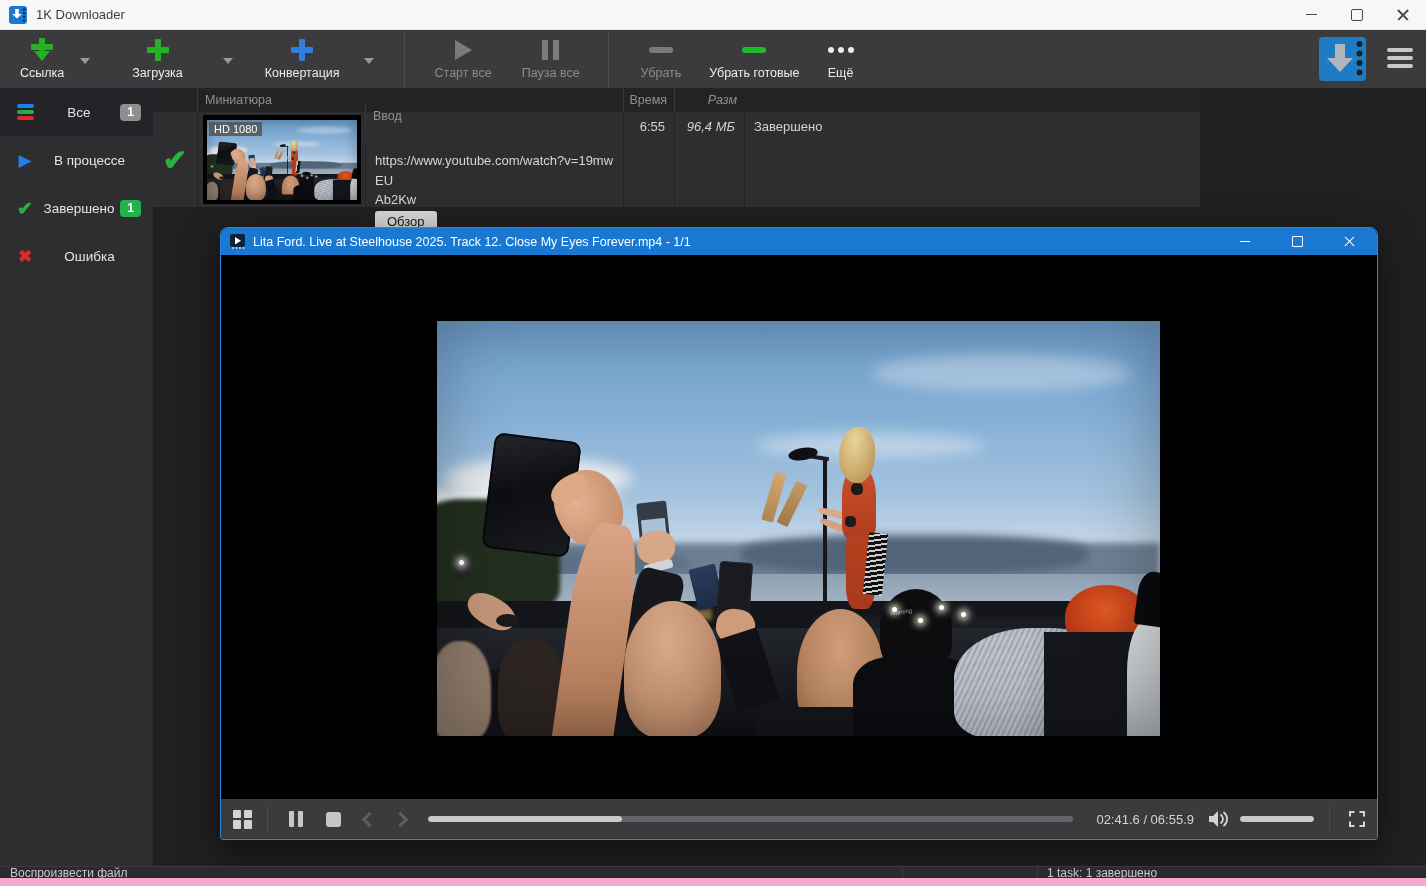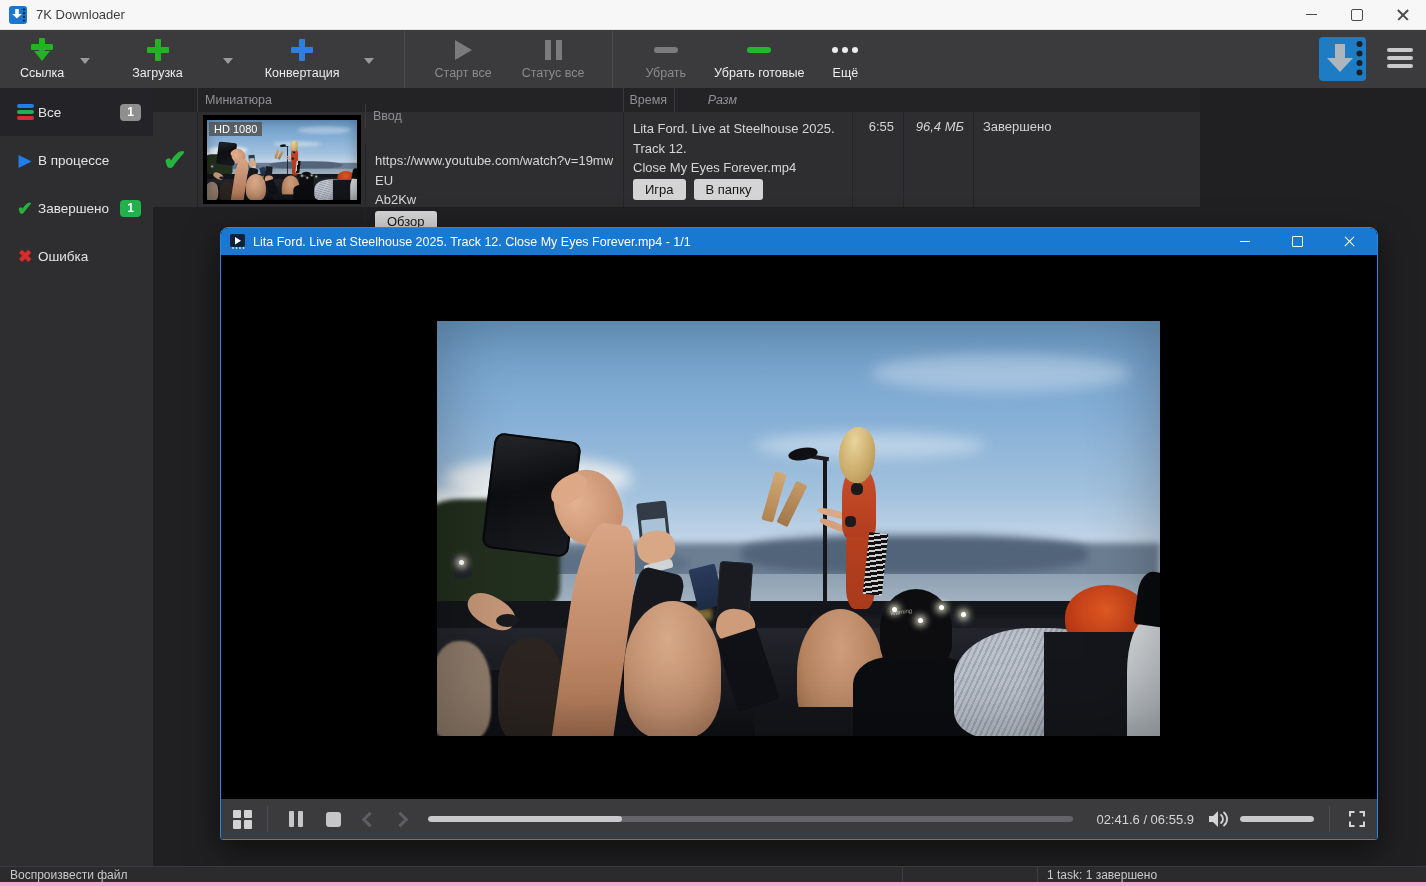--- a/index.html
+++ b/index.html
@@ -40,21 +40,21 @@
   .ic-play{width:0;height:0;border-left:17px solid #7b7b7d;border-top:10px solid transparent;border-bottom:10px solid transparent;}
   .ic-pause{display:flex;gap:5px;} .ic-pause i{width:6px;height:20px;background:#7b7b7d;}
   .ic-minus{width:24px;height:6px;border-radius:3px;background:#7b7b7d;}
   .ic-minus.green{background:#1fb92e;}
   .ic-dots{display:flex;gap:4px;} .ic-dots i{width:6px;height:6px;border-radius:50%;background:#ececec;}
   .tb-appicon{position:absolute;right:60px;top:37px;width:47px;height:44px;}
   .hamburger{position:absolute;right:13px;top:48px;display:flex;flex-direction:column;gap:4.5px;}
   .hamburger i{width:26px;height:3.5px;background:#c9c9cb;border-radius:2px;}
   
   .sidebar{position:absolute;left:0;top:88px;width:153px;bottom:20px;background:#2e2e30;}
-  .side-item{height:48px;display:flex;align-items:center;padding:0 12px 0 12px;gap:0;box-sizing:border-box;}
+  .side-item{height:48px;display:flex;align-items:center;padding:0 12px 0 12px;gap:0;box-sizing:border-box;text-align:center;}
   .side-item.selected{background:#232328;}
   .side-item .slbl{flex:1;font-size:13.5px;color:#e4e4e6;}
   .sicon{width:26px;display:flex;align-items:center;justify-content:center;}
   .icon-bars{display:flex;flex-direction:column;gap:2.5px;}
   .icon-bars i{width:17px;height:3.5px;border-radius:2px;}
   .icon-bars i:nth-child(1){background:#1f7fe8;}
   .icon-bars i:nth-child(2){background:#21b14c;}
   .icon-bars i:nth-child(3){background:#d92b2b;}
   .glyph-play{color:#1f7fe8;font-size:17px;}
   .glyph-check{color:#27b43e;font-size:19px;font-weight:bold;}
@@ -109,21 +109,21 @@
   .chevron{width:8px;height:8px;border-left:3px solid #5f5f63;border-bottom:3px solid #5f5f63;}
   .chevron.l{transform:rotate(45deg);} .chevron.r{transform:rotate(-135deg);}
   .seek{flex:1;margin:0 8px;}
   .track{height:6px;background:#64646a;border-radius:3px;position:relative;overflow:hidden;}
   .fill{height:100%;background:#c9c9cb;border-radius:3px;}
   .ptime{font-size:13px;color:#d4d4d6;white-space:nowrap;margin:0 6px;}
   .vol-track{width:74px;}
   .fs-btn{margin-left:4px;display:flex;align-items:center;}
   
   .statusbar{position:absolute;left:0;right:0;bottom:0;height:20px;background:#2b2b2d;
-    border-top:1px solid #3a3a3e;border-bottom:4px solid #f9a8d4;box-sizing:border-box;
+    border-top:1px solid #3a3a3e;border-bottom:8px solid #f9a8d4;box-sizing:border-box;
     display:flex;align-items:center;font-size:12px;color:#c9c9cb;}
   .sb1{width:902px;padding-left:10px;box-sizing:border-box;}
   .sbsep{width:1px;height:100%;background:#3e3e42;}
   .sb2{width:134px;}
   .sb3{flex:1;padding-left:9px;}
   
   .scene{position:absolute;left:0;top:0;width:723px;height:415px;overflow:hidden;}
   .scene *{position:absolute;}
   .sky{inset:0;background:linear-gradient(180deg,#6f9fcb 0%,#84aed5 22%,#a3c2de 42%,#c6d7e8 54%,#d8e2ec 61%,#c9d6e3 66%,#bccbd9 70%);}
   .cloud{border-radius:50%;filter:blur(7px);}
@@ -194,21 +194,21 @@
 
 <div class="titlebar">
   <svg class="app-icon" viewBox="0 0 18 18">
     <rect width="18" height="18" rx="3" fill="#1878d2"></rect>
     <path d="M6.2 3h3.6v5h3L8 12.6 3.2 8h3z" fill="#fff"></path>
     <circle cx="15" cy="3.5" r="1.2" fill="#0c2a44"></circle>
       <circle cx="15" cy="7.2" r="1.2" fill="#0c2a44"></circle>
     <circle cx="15" cy="10.9" r="1.2" fill="#0c2a44"></circle>
       <circle cx="15" cy="14.6" r="1.2" fill="#0c2a44"></circle>
   </svg>
-  <span class="app-title">7K Downloader</span>
+  <span class="app-title">1K Downloader</span>
   <div class="win-controls">
     <div class="wc">
         <div class="wc-min-bar"></div>
       </div>
     <div class="wc">
         <div class="wc-max-box"></div>
       </div>
     <div class="wc">
         <div class="wc-x"></div>
       </div>
@@ -254,21 +254,21 @@
       </div>
     <span class="lbl">Старт все</span>
   </div>
   <div class="tbtn disabled" style="margin-left:18px;">
     <div class="iconbox">
         <div class="ic-pause">
           <i></i>
           <i></i>
         </div>
       </div>
-    <span class="lbl">Статус все</span>
+    <span class="lbl">Пауза все</span>
   </div>
   <div class="tsep" style="margin-left:22px;"></div>
   <div class="tbtn disabled" style="margin-left:26px;">
     <div class="iconbox">
         <div class="ic-minus"></div>
       </div>
     <span class="lbl">Убрать</span>
   </div>
   <div class="tbtn" style="margin-left:16px;">
     <div class="iconbox">
@@ -415,28 +415,20 @@
         </div>
       </div>
     </div>
     <div class="tcell w-input">
       <div class="cell-text">https://www.youtube.com/watch?v=19mwEU
 Ab2Kw</div>
       <div class="cell-btns">
         <button class="gray-btn">Обзор</button>
       </div>
     </div>
-    <div class="tcell w-dest">
-      <div class="cell-text nb">Lita Ford. Live at Steelhouse 2025. Track 12.
-Close My Eyes Forever.mp4</div>
-      <div class="cell-btns">
-        <button class="gray-btn">Игра</button>
-        <button class="gray-btn">В папку</button>
-      </div>
-    </div>
     <div class="tcell w-time">
         <div class="cell-val r">6:55</div>
       </div>
     <div class="tcell w-size">
         <div class="cell-val r">96,4 МБ</div>
       </div>
     <div class="tcell w-status">
         <div class="cell-val">Завершено</div>
       </div>
   </div>

